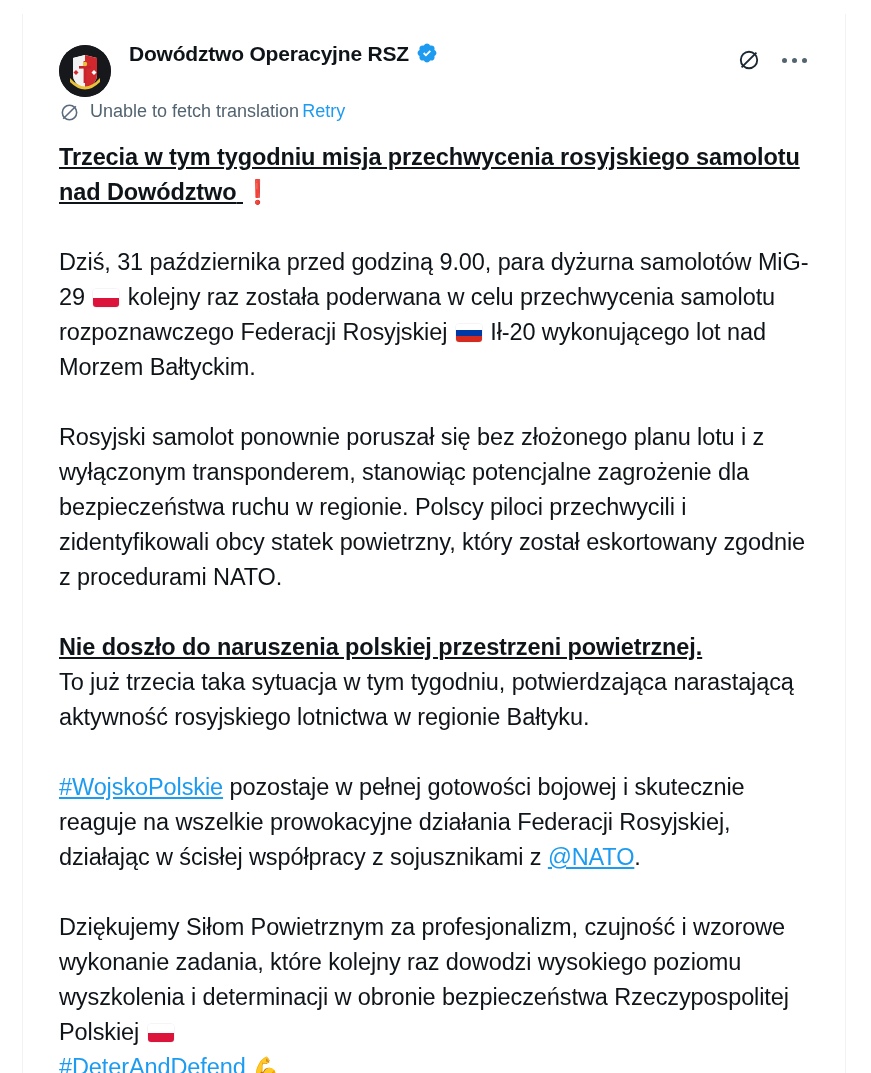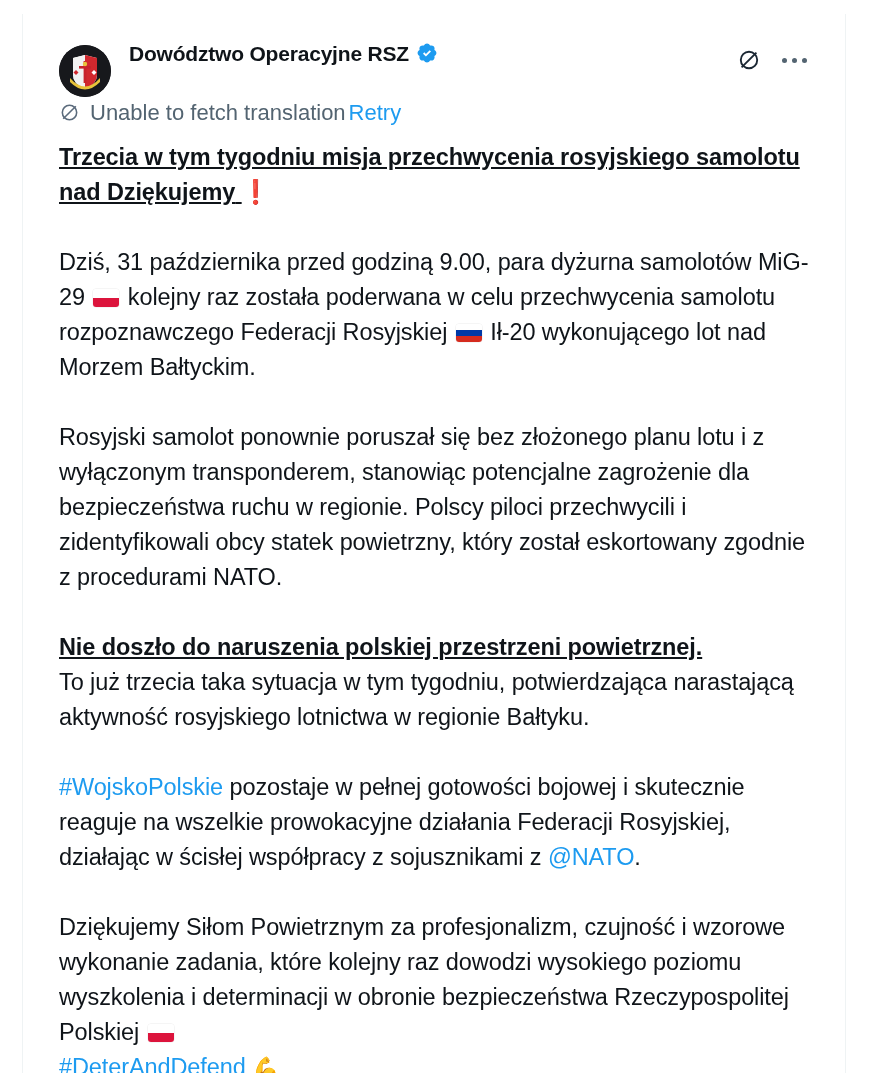--- a/index.html
+++ b/index.html
@@ -116,23 +116,22 @@
     padding: 4px 2px;
   }
   .dots i {
     width: 5px; height: 5px; border-radius: 50%;
     background: #536471; display: block;
   }
 
   
   .translate-notice {
     display: flex;
-    align-items: center;
     margin-top: 22px;
-    font-size: 22px;
+    font-size: 18px;
     color: #536471;
     line-height: 1;
   }
   .translate-notice .ticon {
     width: 22px; height: 22px; margin-right: 9px; display:inline-flex;
   }
   .translate-notice .ticon svg { display:block; }
   .retry-link {
     color: #1d9bf0;
     margin-left: 3px;
@@ -153,20 +152,21 @@
   }
   .spacer {
     height: 35px;
   }
   .bold-line {
     font-weight: 700;
     text-decoration: underline;
   }
   .link {
     color: #1d9bf0;
+    text-decoration: underline;
   }
 
   
   .flag {
     display: inline-block;
     width: 26px;
     height: 18px;
     vertical-align: -2px;
     border-radius: 3px;
     margin: 0 2px;
@@ -246,21 +246,21 @@
           <circle cx="12" cy="12" r="8.2" fill="none" stroke="#5b6b7c" stroke-width="1.8"></circle>
           <line x1="4.8" y1="19.2" x2="19.2" y2="4.8" stroke="#5b6b7c" stroke-width="1.8"></line>
         </svg>
       </span>
       <span>Unable to fetch translation</span>
       <span class="retry-link">Retry</span>
     </div>
 
     <div class="tweet-body">
 
-      <p class="bold-line"><span>Trzecia w tym tygodniu misja przechwycenia rosyjskiego samolotu</span><br><span>nad Dziękujemy</span> <span class="excl">❗</span></p>
+      <p class="bold-line"><span>Trzecia w tym tygodniu misja przechwycenia rosyjskiego samolotu</span><br><span>nad Dowództwo</span> <span class="excl">❗</span></p>
 
       <div class="spacer"></div>
 
       <p><span>Dziś, 31 października przed godziną 9.00, para dyżurna samolotów MiG-29</span> <span class="flag flag-pl"></span> <span>kolejny raz została poderwana w celu przechwycenia samolotu rozpoznawczego Federacji Rosyjskiej</span> <span class="flag flag-ru"></span> <span>Ił-20 wykonującego lot nad Morzem Bałtyckim.</span></p>
 
       <div class="spacer"></div>
 
       <p>Rosyjski samolot ponownie poruszał się bez złożonego planu lotu i z wyłączonym transponderem, stanowiąc potencjalne zagrożenie dla bezpieczeństwa ruchu w regionie. Polscy piloci przechwycili i zidentyfikowali obcy statek powietrzny, który został eskortowany zgodnie z procedurami NATO.</p>
 
       <div class="spacer"></div>

